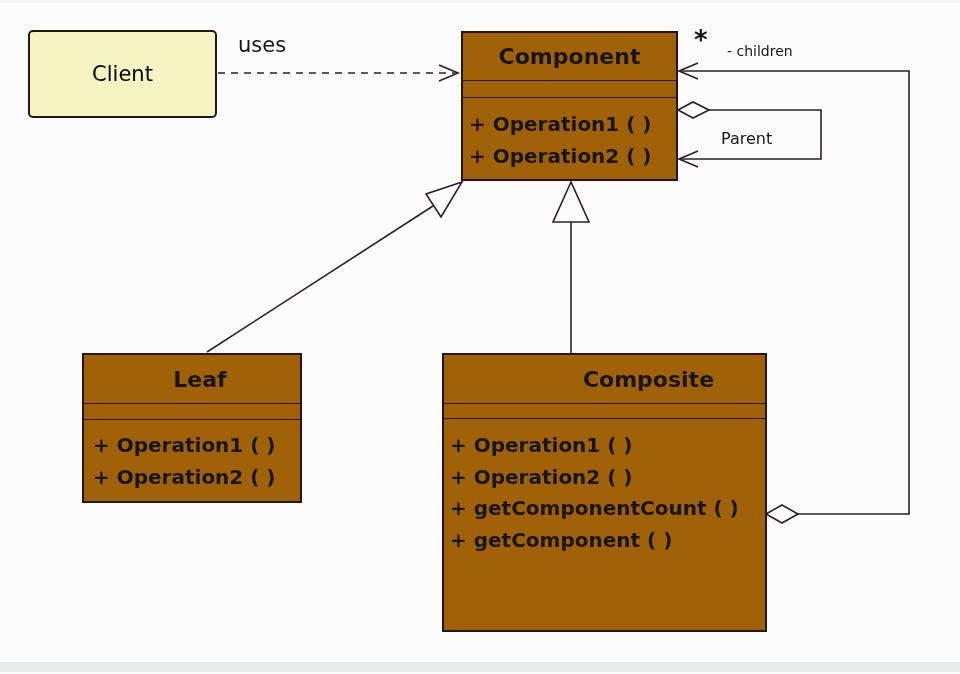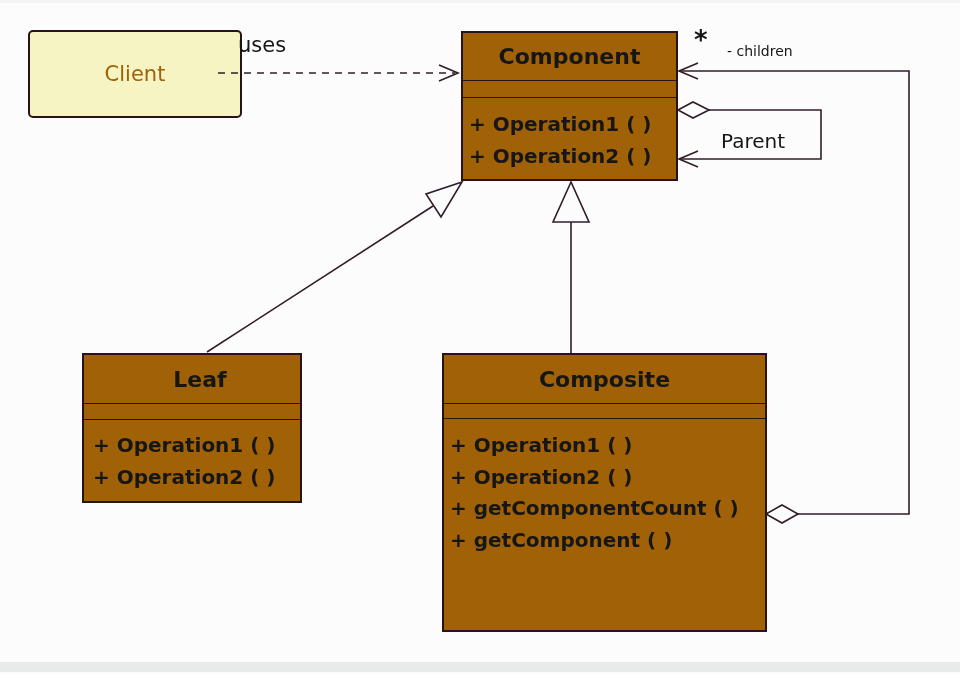--- a/index.html
+++ b/index.html
@@ -44,48 +44,48 @@
   .attr-compartment { }
   .methods-compartment {
     font-size: 20px;
     padding-left: 6px;
     flex: 1;
     font-weight: bold;
   }
   .methods-compartment .method { line-height: 31.6px; white-space: pre; }
   .client-box {
     position: absolute;
-    left: 28px; top: 30px; width: 214px; height: 88px;
+    left: 28px; top: 30px; width: 189px; height: 88px;
     background: #f5f4c2;
     border: 2px solid #261419;
     border-radius: 5px;
     z-index: 2;
     display: flex; align-items: center; justify-content: center;
-    font-size: 21px; color: #a16207;
+    font-size: 21px; color: #000000;
   }
   .component-box { left: 461px; top: 31px; width: 217px; height: 150px; }
   .component-box .title-compartment { height: 47px; }
   .component-box .attr-compartment { height: 17px; }
   .component-box .methods-compartment { padding-top: 11px; }
   .leaf-box { left: 82px; top: 353px; width: 220px; height: 150px; }
   .leaf-box .title-compartment { height: 48px; margin-left: 8px; }
   .leaf-box .attr-compartment { height: 16px; }
   .leaf-box .methods-compartment { padding-top: 10px; padding-left: 9px; }
   .composite-box { left: 442px; top: 353px; width: 325px; height: 279px; }
-  .composite-box .title-compartment { height: 48px; }
+  .composite-box .title-compartment { height: 48px; margin-left: 44px; }
   .composite-box .attr-compartment { height: 15px; }
   .composite-box .methods-compartment { padding-top: 11px; }
   .edge-label {
     position: absolute; z-index: 4;
     color: #161616; white-space: nowrap;
   }
   .uses-label { left: 238px; top: 21px; font-size: 21px; margin-top: 12px; }
   .multiplicity-label { left: 694px; top: 25px; font-size: 26px; font-weight: bold; }
   .children-label { left: 727px; top: 43px; font-size: 14px; }
-  .parent-label { left: 721px; top: 129px; font-size: 20px; }
+  .parent-label { left: 721px; top: 129px; font-size: 16px; }
 </style>
 </head>
 <body>
 
 <div class="canvas">
 
   <div class="edge-strip-top"></div>
   <div class="edge-strip-bottom"></div>
 
   <svg class="connectors" viewBox="0 0 960 674" fill="none" stroke="#311c28" stroke-width="1.6">

